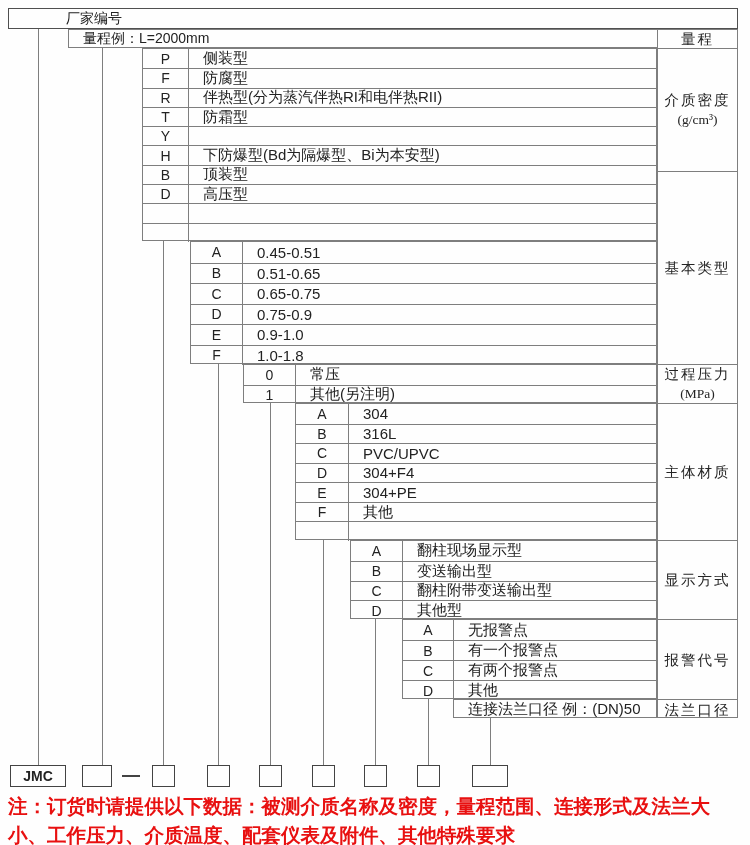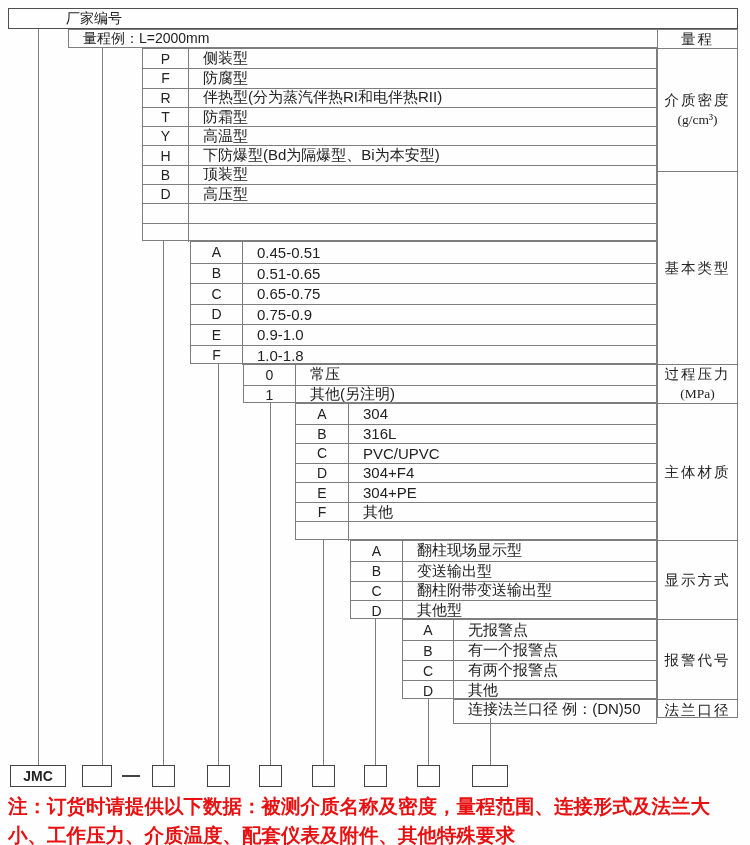--- a/index.html
+++ b/index.html
@@ -86,21 +86,20 @@
         <div class="srow" style="height: 19.3px;">
           <div class="code" style="width: 46px;">R</div>
           <div class="desc">伴热型(分为蒸汽伴热RI和电伴热RII)</div>
         </div>
         <div class="srow" style="height: 19.3px;">
           <div class="code" style="width: 46px;">T</div>
           <div class="desc">防霜型</div>
         </div>
         <div class="srow" style="height: 19.3px;">
           <div class="code" style="width: 46px;">Y</div>
-          <div class="desc">高温型</div>
         </div>
         <div class="srow" style="height: 19.3px;">
           <div class="code" style="width: 46px;">H</div>
           <div class="desc">下防爆型(Bd为隔爆型、Bi为本安型)</div>
         </div>
         <div class="srow" style="height: 19.3px;">
           <div class="code" style="width: 46px;">B</div>
           <div class="desc">顶装型</div>
         </div>
         <div class="srow" style="height: 19.3px;">
@@ -211,21 +210,21 @@
         </div>
         <div class="srow" style="height: 20px;">
           <div class="code" style="width: 51px;">C</div>
           <div class="desc">有两个报警点</div>
         </div>
         <div class="srow" style="height: 20px;">
           <div class="code" style="width: 51px;">D</div>
           <div class="desc">其他</div>
         </div>
       </div>
-      <div class="sect" style="left: 453px; top: 699px; width: 204px; height: 25px;">
+      <div class="sect" style="left: 453px; top: 699px; width: 204px; height: 19px;">
         <div class="srow" style="height: 19px;">
           <div class="desc">连接法兰口径 例：(DN)50</div>
         </div>
       </div>
     </div>
 
   <div id="lines">
       <div class="vline" style="left: 38px; top: 29px; height: 736px;"></div>
       <div class="vline" style="left: 102px; top: 48px; height: 717px;"></div>
       <div class="vline" style="left: 163px; top: 241px; height: 524px;"></div>

